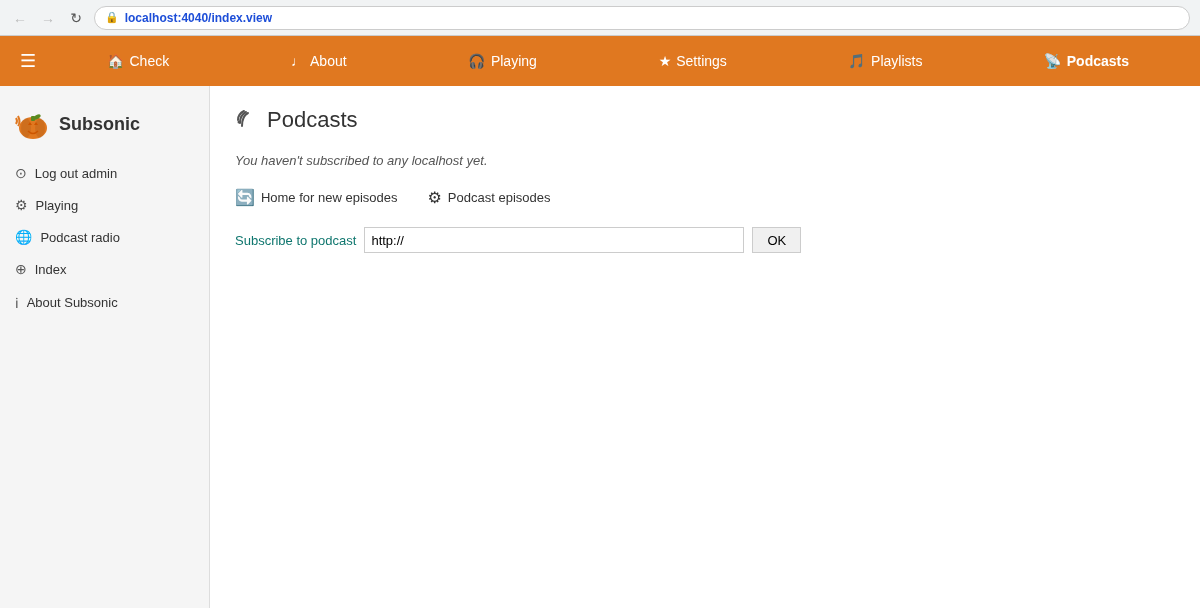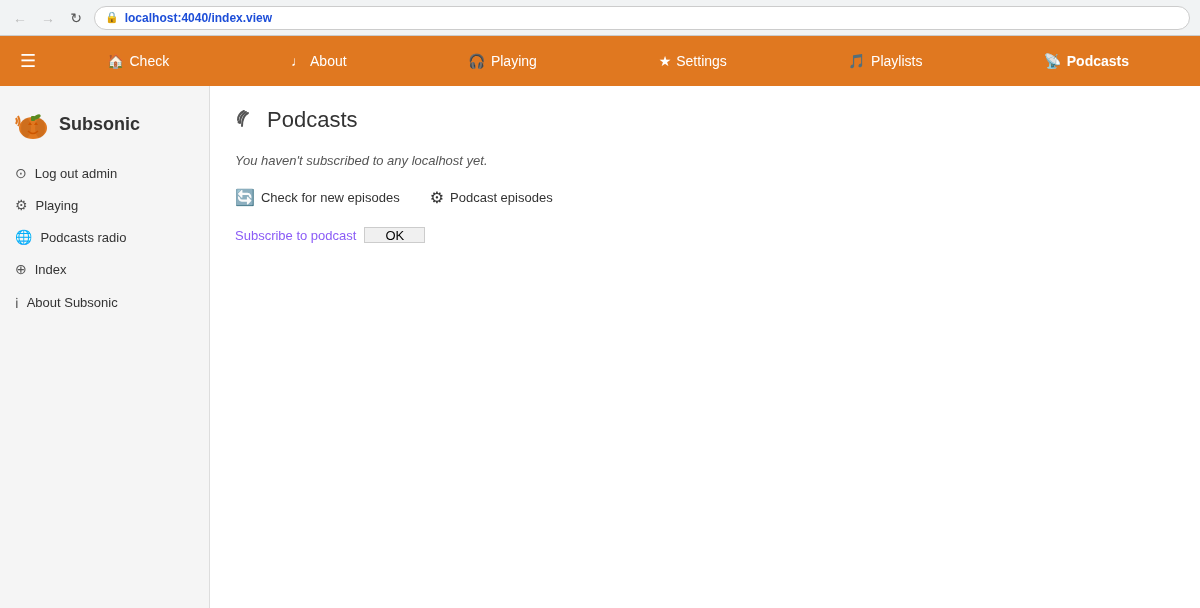--- a/index.html
+++ b/index.html
@@ -149,31 +149,31 @@
       cursor: pointer;
       font-size: 13px;
       text-decoration: none;
     }
     .subscribe-row {
       display: flex;
       align-items: center;
       gap: 8px;
       font-size: 13px;
     }
-    .subscribe-label { color: #8b5cf6; }
+    .subscribe-label { color: #0f766e; }
     .subscribe-input {
       width: 380px;
       height: 26px;
       border: 1px solid #ccc;
       padding: 0 6px;
       font-size: 13px;
     }
     .ok-btn {
-      height: 16px;
-      padding: 0 20px;
+      height: 26px;
+      padding: 0 14px;
       border: 1px solid #ccc;
       background: #f0f0f0;
       cursor: pointer;
       font-size: 13px;
     }
 
     
     .pumpkin-svg { width: 36px; height: 36px; }
   </style>
 </head>
@@ -250,21 +250,21 @@
     <div class="sidebar-item">
       <span class="sidebar-icon">⊙</span>
       <span>Log out admin</span>
     </div>
     <div class="sidebar-item">
       <span class="sidebar-icon">⚙</span>
       <span>Playing</span>
     </div>
     <div class="sidebar-item">
       <span class="sidebar-icon">🌐</span>
-      <span>Podcasts radio</span>
+      <span>Podcast radio</span>
     </div>
     <div class="sidebar-item">
       <span class="sidebar-icon">⊕</span>
       <span>Index</span>
     </div>
     <div class="sidebar-item">
       <span class="sidebar-icon">ℹ</span>
       <span>About Subsonic</span>
     </div>
   </aside>
@@ -280,27 +280,28 @@
         </svg>
       </span>
       <span>Podcasts</span>
     </h1>
 
     <p class="empty-message">You haven't subscribed to any localhost yet.</p>
 
     <div class="actions-row">
       <a class="action-link">
         <span style="font-size:16px;">🔄</span>
-        <span>Check for new episodes</span>
+        <span>Home for new episodes</span>
       </a>
       <a class="action-link">
         <span style="font-size:16px;">⚙</span>
         <span>Podcast episodes</span>
       </a>
     </div>
 
     <div class="subscribe-row">
       <span class="subscribe-label">Subscribe to podcast</span>
+      <input class="subscribe-input" type="text" value="http://" placeholder="http://" style="">
       <button class="ok-btn">OK</button>
     </div>
   </main>
 
 </div>
 
 </body></html>

